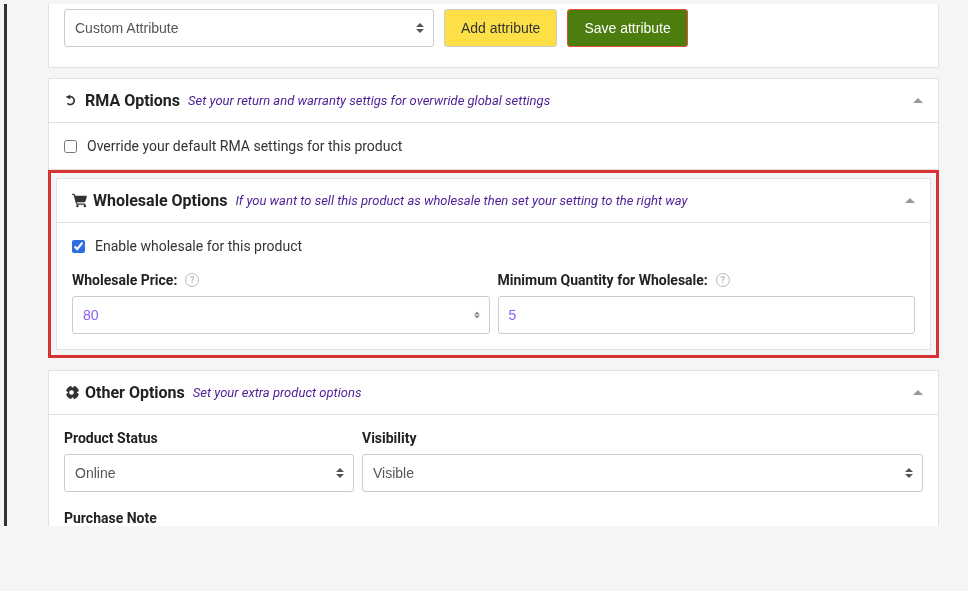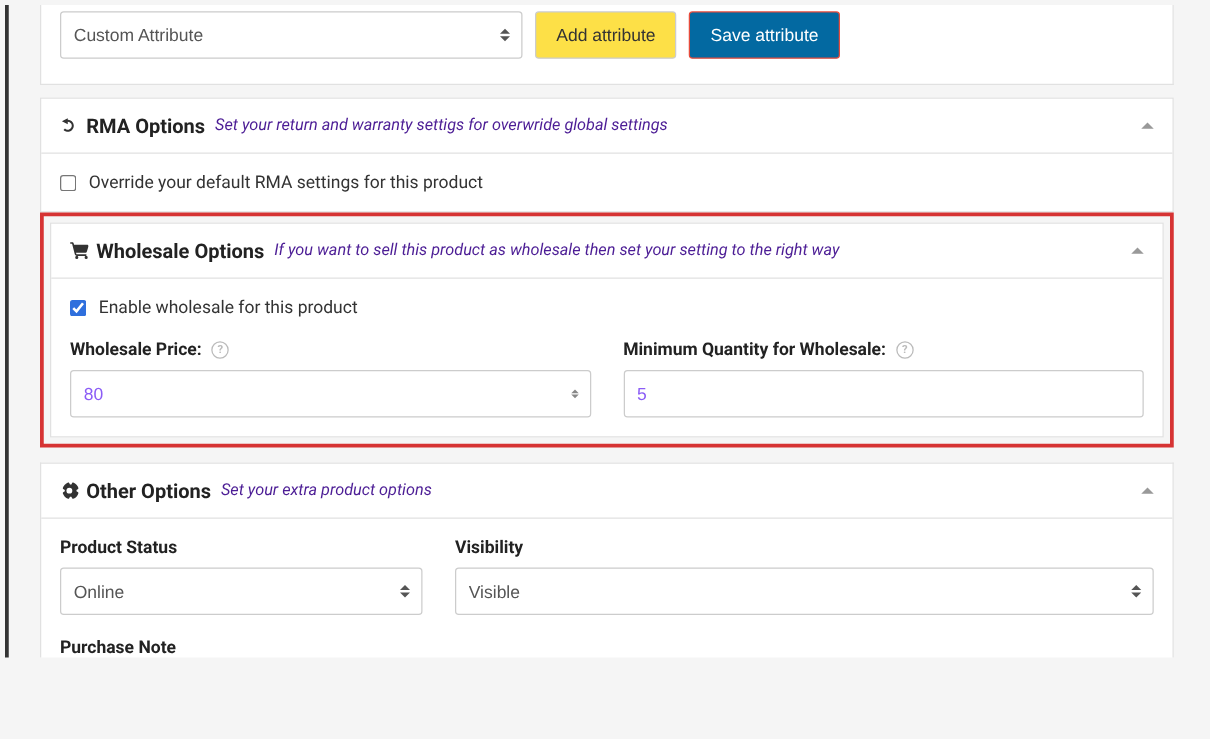--- a/index.html
+++ b/index.html
@@ -4,21 +4,21 @@
   <style>
     * { box-sizing: border-box; margin: 0; padding: 0; }
     body {
       font-family: -apple-system, BlinkMacSystemFont, "Segoe UI", Roboto, "Helvetica Neue", Arial, sans-serif;
       font-size: 14px;
       color: #333;
       background: #f5f5f5;
       padding: 4px;
       width: 968px;
     }
-    .page { border-left: 3px solid #333; padding-left: 0; }
+    .page { border-left: 3px solid #333; padding-left: 16px; }
     .section-wrap { padding: 0 25px 0 25px; }
     .attr-row {
       display: flex;
       gap: 10px;
       padding: 5px 0 20px;
       margin-bottom: 10px;
       background: #fff;
       border: 1px solid #e1e1e1;
       border-top: none;
       padding: 5px 15px 20px;
@@ -67,21 +67,21 @@
       padding: 0 16px;
       border: 1px solid #ccc;
       background: #fde047;
       border-radius: 3px;
       font-size: 14px;
       color: #333;
       cursor: pointer;
     }
     .btn-red {
       border-color: #e74c3c;
-      background: #0369a1;
+      background: #4d7c0f;
       color: #fff;
     }
     .panel {
       background: #fff;
       border: 1px solid #e1e1e1;
     }
     .panel-header {
       display: flex;
       align-items: center;
       padding: 12px 15px;
@@ -124,21 +124,21 @@
     }
     .checkbox-blue { accent-color: #2f6fdd; }
     .highlight-box {
       border: 3px solid #d63333;
       padding: 5px;
       margin-bottom: 12px;
     }
     .highlight-box .panel { margin-bottom: 0; }
     .form-grid {
       display: flex;
-      gap: 26px;
+      gap: 8px;
       margin-top: 18px;
     }
     .form-col { flex: 1; }
     .form-label {
       font-weight: 700;
       font-size: 14px;
       color: #222;
       margin-bottom: 8px;
       display: flex;
       align-items: center;

